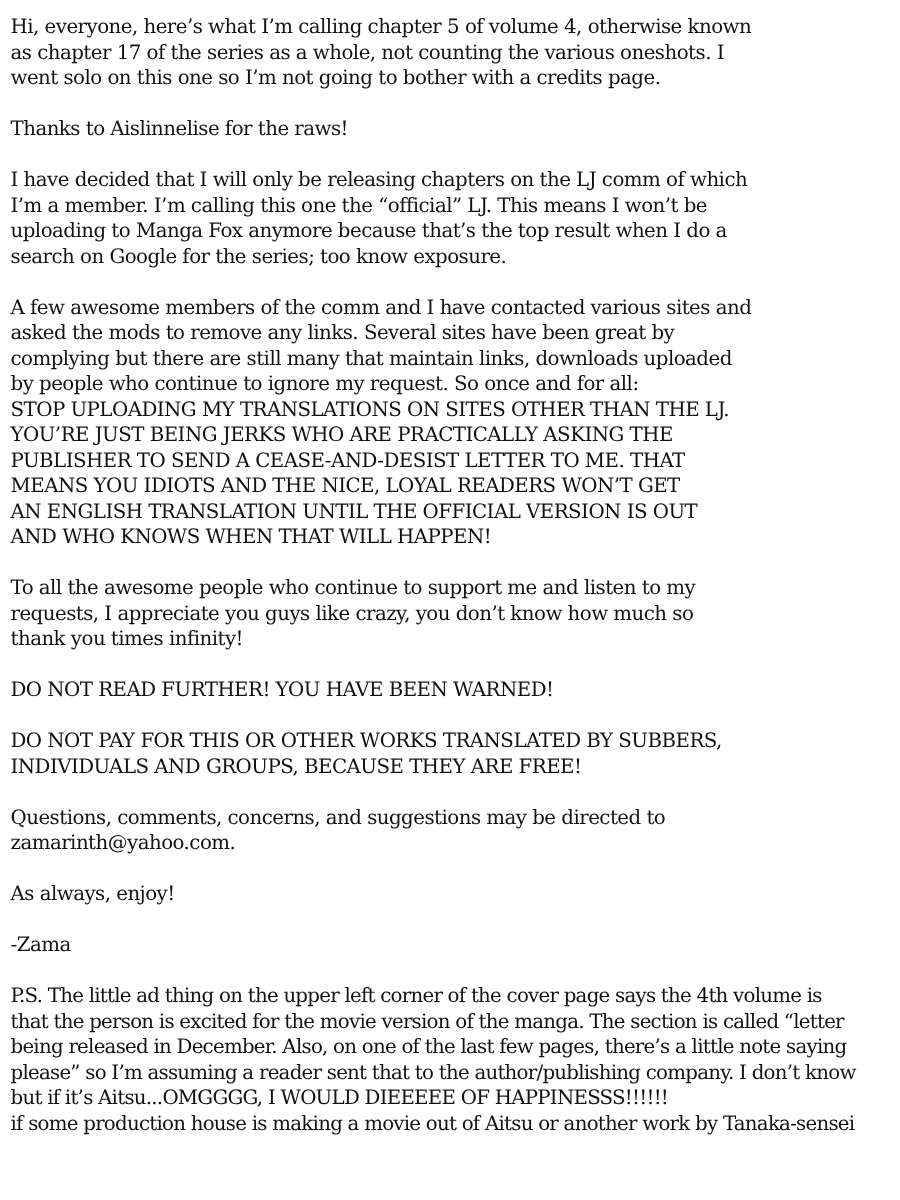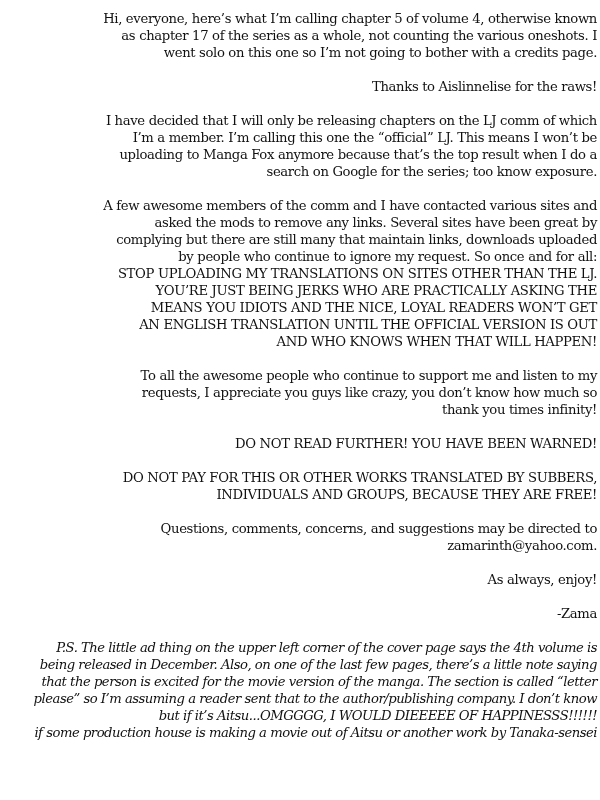--- a/index.html
+++ b/index.html
@@ -3,23 +3,23 @@
 <meta charset="utf-8">
 <style>
   html, body { margin: 0; padding: 0; background: #ffffff; }
   body { width: 600px; height: 800px; overflow: hidden; position: relative; }
   .page {
     position: absolute; left: 7px; top: 10px; width: 590px;
     font-family: "DejaVu Serif", "Liberation Serif", serif;
     font-size: 13.2px; line-height: 17px; color: #111111;
     letter-spacing: -0.35px;
   }
-  .para { margin: 0 0 17px 0; text-align: right; }
+  .para { margin: 0 0 17px 0; }
   .line { display: block; white-space: nowrap; }
-  .para.ps .line { letter-spacing: -0.5px; font-style: italic; }
+  .para.ps .line { letter-spacing: -0.5px; }
 </style>
 </head>
 <body>
 
 <div class="page">
   <div class="para">
     <span class="line">Hi, everyone, here’s what I’m calling chapter 5 of volume 4, otherwise known</span>
     <span class="line">as chapter 17 of the series as a whole, not counting the various oneshots. I</span>
     <span class="line">went solo on this one so I’m not going to bother with a credits page.</span>
   </div>
@@ -32,20 +32,21 @@
     <span class="line">uploading to Manga Fox anymore because that’s the top result when I do a</span>
     <span class="line">search on Google for the series; too know exposure.</span>
   </div>
   <div class="para">
     <span class="line">A few awesome members of the comm and I have contacted various sites and</span>
     <span class="line">asked the mods to remove any links. Several sites have been great by</span>
     <span class="line">complying but there are still many that maintain links, downloads uploaded</span>
     <span class="line">by people who continue to ignore my request. So once and for all:</span>
     <span class="line">STOP UPLOADING MY TRANSLATIONS ON SITES OTHER THAN THE LJ.</span>
     <span class="line">YOU’RE JUST BEING JERKS WHO ARE PRACTICALLY ASKING THE</span>
+    <span class="line">PUBLISHER TO SEND A CEASE-AND-DESIST LETTER TO ME. THAT</span>
     <span class="line">MEANS YOU IDIOTS AND THE NICE, LOYAL READERS WON’T GET</span>
     <span class="line">AN ENGLISH TRANSLATION UNTIL THE OFFICIAL VERSION IS OUT</span>
     <span class="line">AND WHO KNOWS WHEN THAT WILL HAPPEN!</span>
   </div>
   <div class="para">
     <span class="line">To all the awesome people who continue to support me and listen to my</span>
     <span class="line">requests, I appreciate you guys like crazy, you don’t know how much so</span>
     <span class="line">thank you times infinity!</span>
   </div>
   <div class="para">
@@ -60,19 +61,19 @@
     <span class="line">zamarinth@yahoo.com.</span>
   </div>
   <div class="para">
     <span class="line">As always, enjoy!</span>
   </div>
   <div class="para">
     <span class="line">-Zama</span>
   </div>
   <div class="para ps">
     <span class="line">P.S. The little ad thing on the upper left corner of the cover page says the 4th volume is</span>
+    <span class="line">that the person is excited for the movie version of the manga. The section is called “letter</span>
     <span class="line">being released in December. Also, on one of the last few pages, there’s a little note saying</span>
-    <span class="line">that the person is excited for the movie version of the manga. The section is called “letter</span>
     <span class="line">please” so I’m assuming a reader sent that to the author/publishing company. I don’t know</span>
     <span class="line">but if it’s Aitsu...OMGGGG, I WOULD DIEEEEE OF HAPPINESSS!!!!!!</span>
     <span class="line">if some production house is making a movie out of Aitsu or another work by Tanaka-sensei</span>
   </div>
 </div>
 
 </body></html>

